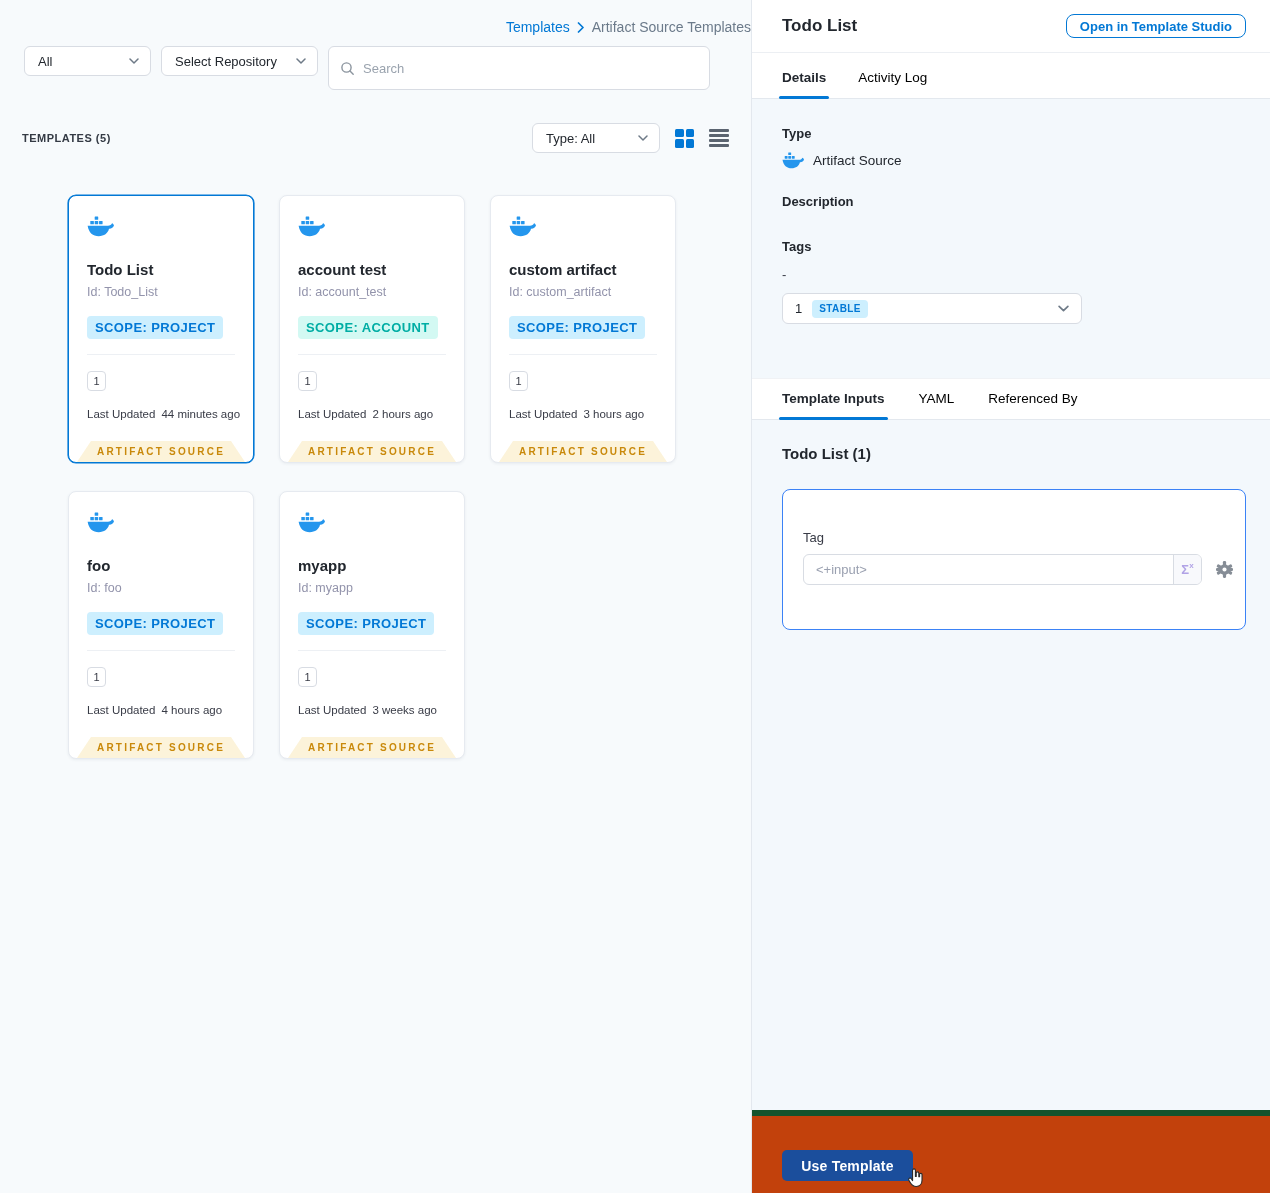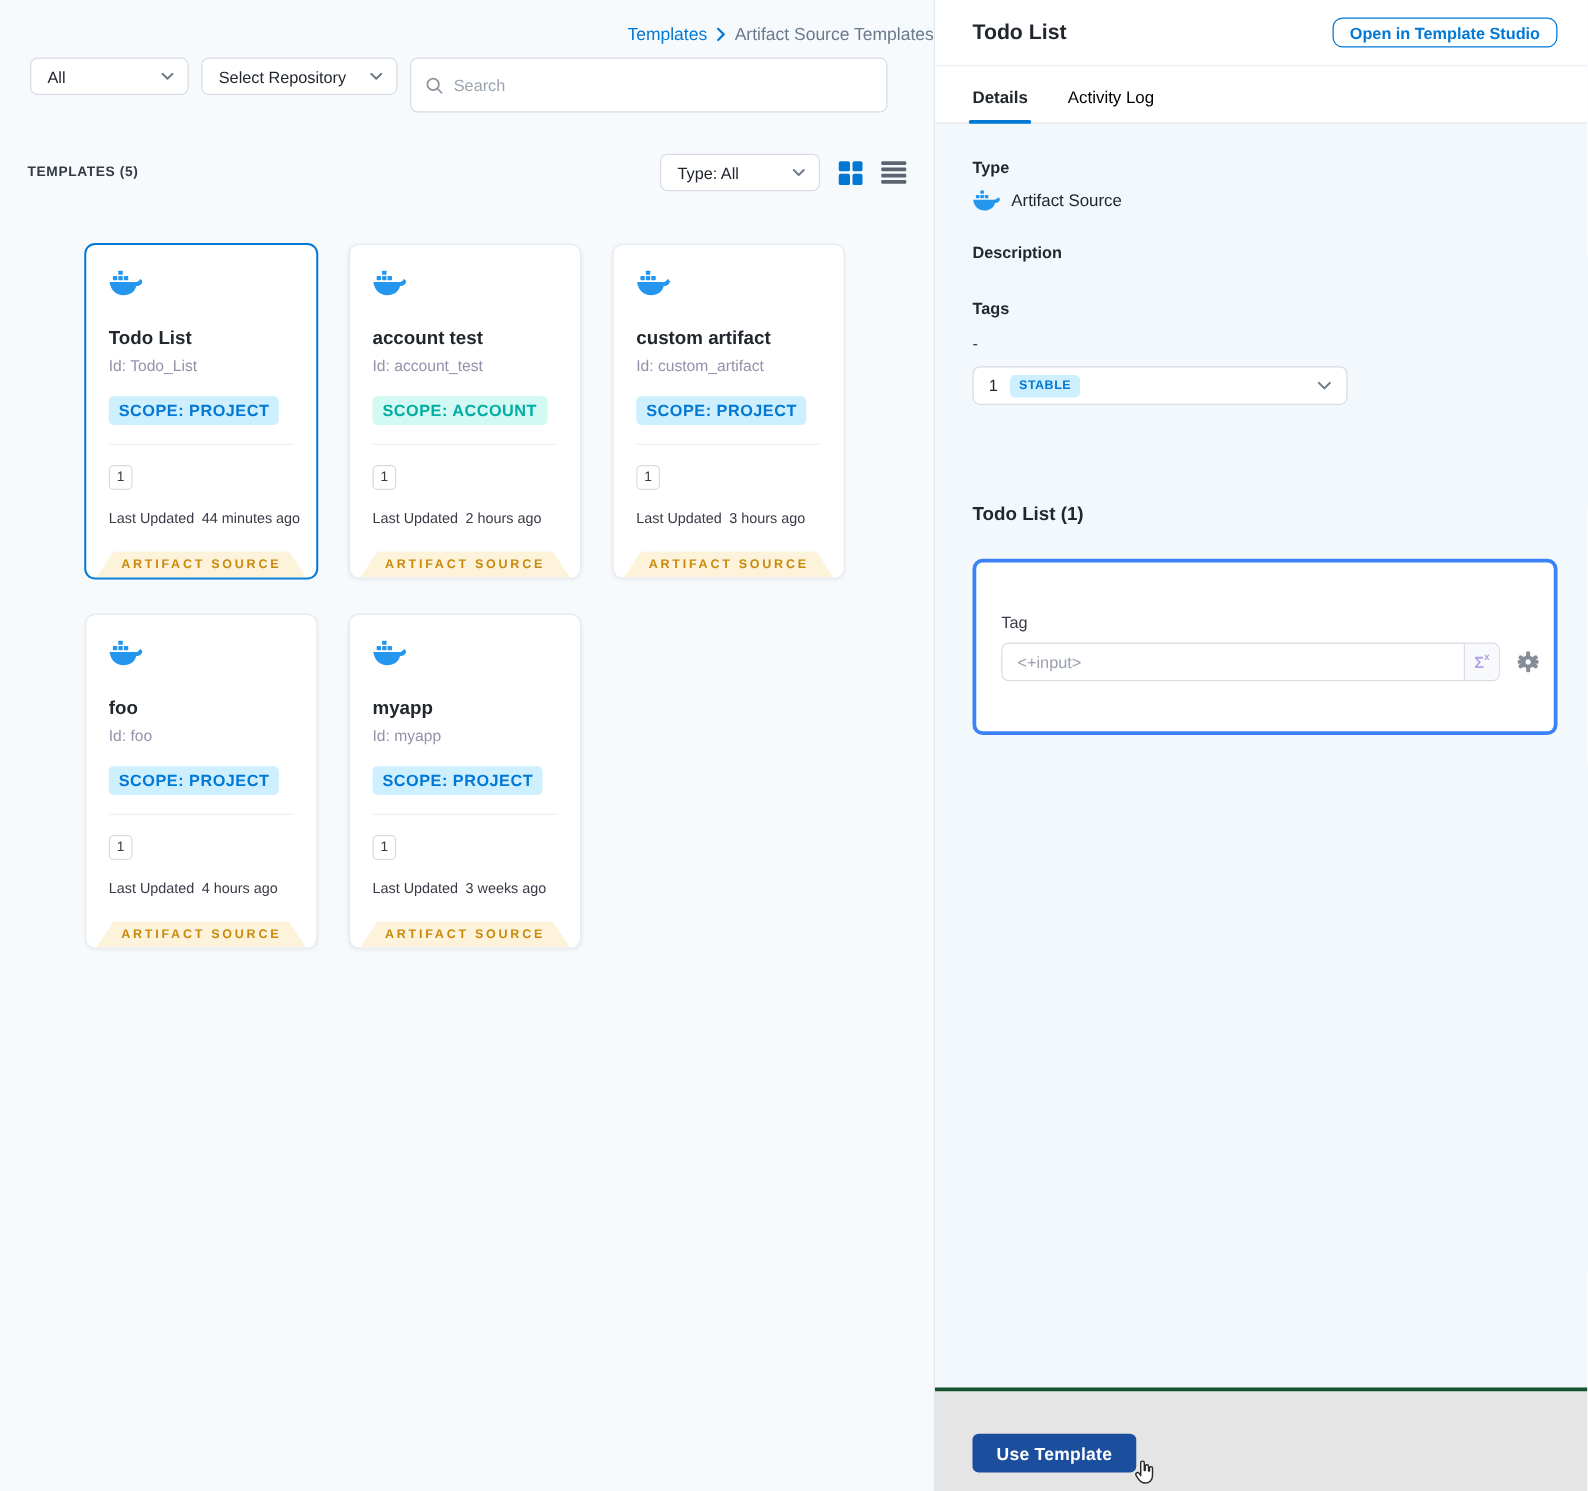--- a/index.html
+++ b/index.html
@@ -80,34 +80,34 @@
   .mt-version { margin-top:29px; }
   .version-select { margin-top:11px; width:300px; height:31px; background:#fff; border:1px solid #d8dce3; border-radius:6px;
                     display:flex; align-items:center; gap:10px; padding:0 12px; cursor:pointer; }
   .version-num { font-size:13px; color:#22272e; }
   .stable-badge { font-size:10px; font-weight:700; letter-spacing:.4px; color:#0278d5; background:#cdeffe;
                   padding:3.5px 7px; border-radius:4px; }
   .version-select .chev { margin-left:auto; }
 
   .inputs-section { flex:1; padding:25px 24px 0 30px; }
   .inputs-title { font-size:15px; font-weight:700; color:#22272e; }
-  .inputs-card { margin-top:27px; height:141px; background:#fff; border:3px solid #3b82f6; border-radius:8px;
+  .inputs-card { margin-top:27px; height:141px; background:#fff; border:1px solid #3b82f6; border-radius:8px;
                  padding:40px 12px 0 20px; }
   .tag-label { font-size:13px; color:#383b46; }
   .tag-row { display:flex; align-items:center; margin-top:9px; }
   .tag-input-box { width:399px; height:31px; border:1px solid #d8dce3; border-radius:6px; background:#fff;
                    display:flex; overflow:hidden; }
   .tag-input-box input { flex:1; border:none; outline:none; padding:0 12px; font-size:13px; color:#9aa0b0;
                          font-family:"Liberation Sans", sans-serif; background:transparent; }
   .sigma-btn { width:28px; border-left:1px solid #d8dce3; background:#f8f9fc; display:flex; align-items:flex-start;
                justify-content:center; padding-top:7px; color:#b1a3e6; font-size:13px; font-weight:600; cursor:pointer; }
   .sigma-btn .sup { font-size:8px; margin-top:-1px; }
   .gear { margin-left:14px; display:flex; cursor:pointer; }
 
-  .rp-footer { height:83px; background:#e5e5e5; border-top:3px solid #14532d; padding:34px 0 0 30px; }
+  .rp-footer { height:83px; background:#c2410c; border-top:6px solid #14532d; padding:34px 0 0 30px; }
   .use-template-btn { width:131px; height:31px; background:#1b4e9c; border:none; border-radius:5px;
                       color:#fff; font-size:14px; font-weight:700; letter-spacing:.2px; cursor:pointer;
                       display:flex; align-items:center; justify-content:center;
                       font-family:"Liberation Sans", sans-serif; }
   .cursor-overlay { position:absolute; left:905px; top:1167px; width:21px; height:23px; pointer-events:none; z-index:50; }
 </style>
 </head>
 <body>
 
 <svg width="0" height="0" style="position:absolute">
@@ -299,20 +299,25 @@
       <div class="tags-value">-</div>
       <div class="version-select">
         <span class="version-num">1</span>
         <span class="stable-badge">STABLE</span>
         <svg class="chev" width="11" height="7" viewBox="0 0 10 6">
             <path d="M1 1 L5 5 L9 1" stroke="#6e7a87" stroke-width="1.5" fill="none" stroke-linecap="round" stroke-linejoin="round"></path>
           </svg>
       </div>
     </div>
 
+    <div class="tabs-row sub">
+      <div class="tab active">Template Inputs</div>
+      <div class="tab">YAML</div>
+      <div class="tab">Referenced By</div>
+    </div>
 
     <div class="inputs-section">
       <div class="inputs-title">Todo List (1)</div>
       <div class="inputs-card">
         <div class="tag-label">Tag</div>
         <div class="tag-row">
           <div class="tag-input-box">
             <input value="&lt;+input&gt;" style="">
             <div class="sigma-btn">
               <span>Σ</span>

